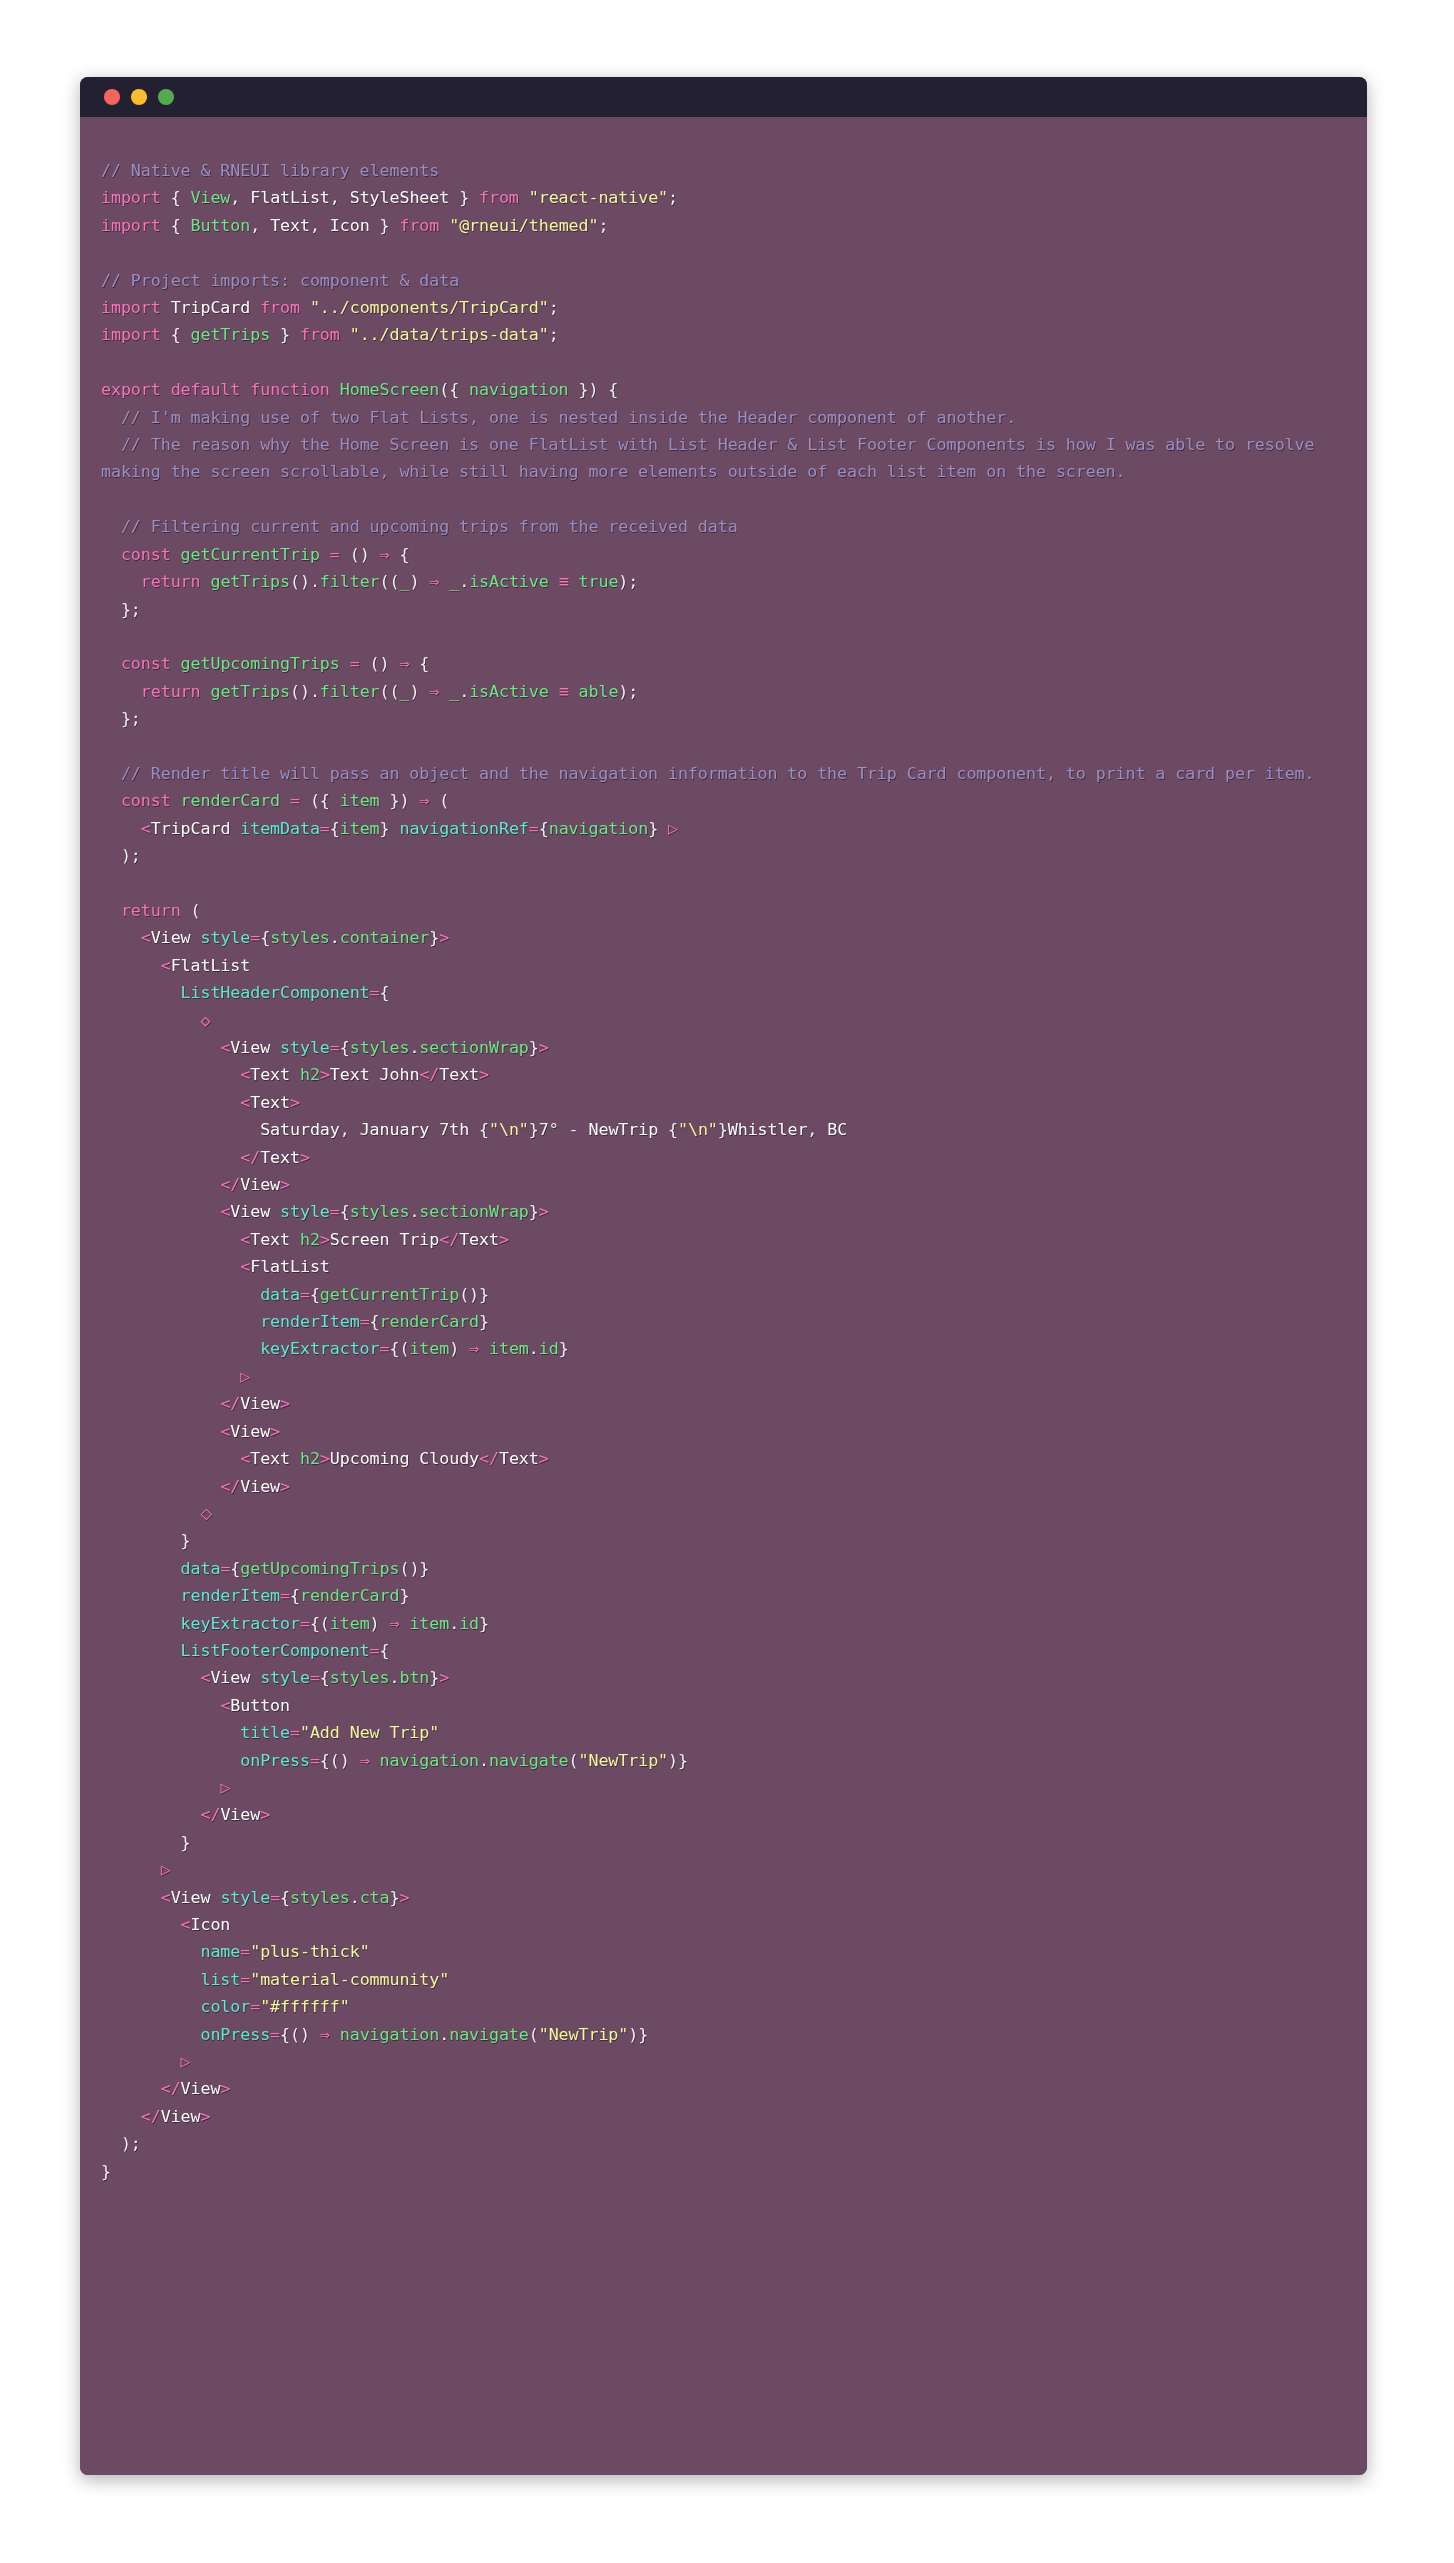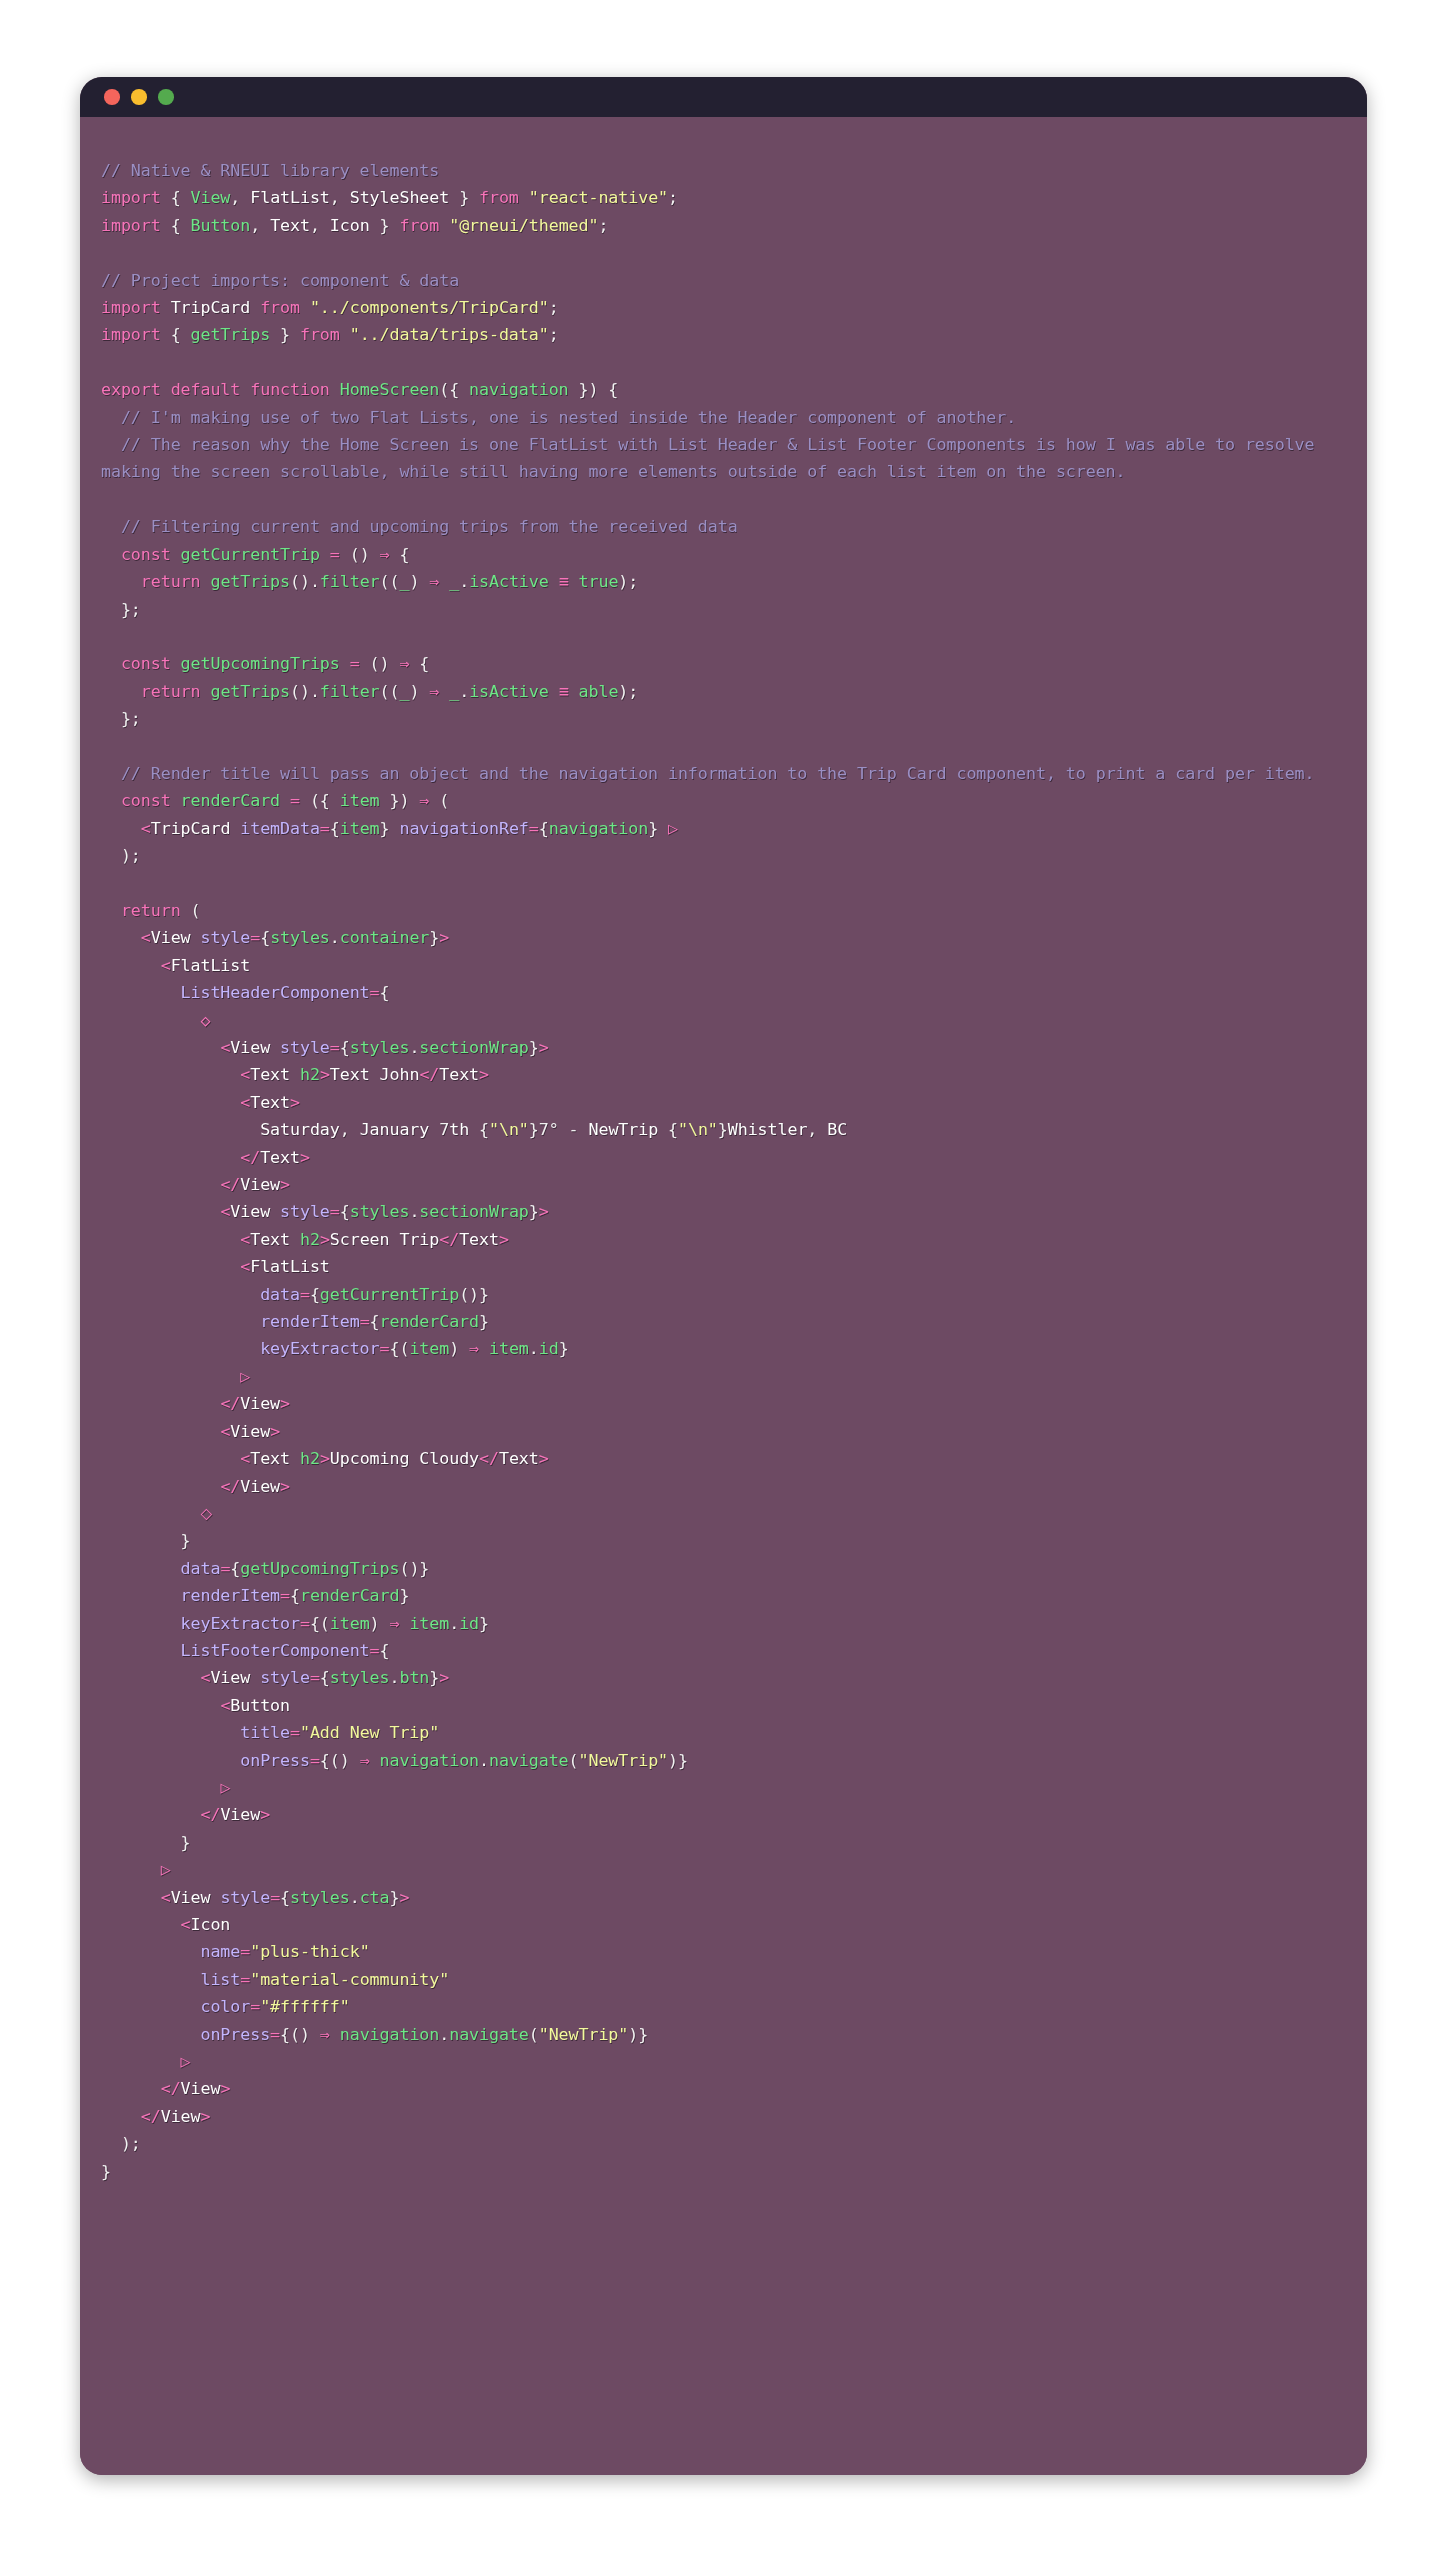--- a/index.html
+++ b/index.html
@@ -16,21 +16,21 @@
     min-height: 2563px;
     background: #ffffff;
     box-sizing: border-box;
     padding: 77px 88px 88px 80px;
     display: flex;
     justify-content: center;
   }
   .window {
     width: 1287px;
     background: #6d4a63;
-    border-radius: 22px;
+    border-radius: 8px;
     box-shadow: 0 4.3px 18.5px rgba(0,0,0,0.30);
     overflow: hidden;
     display: flex;
     flex-direction: column;
   }
   .titlebar {
     height: 40px;
     background: #232031;
     display: flex;
     align-items: center;
@@ -66,21 +66,21 @@
   }
   
   .c  { color: #9b8fc4; }           
   .kw { color: #f774ba; }           
   .fn { color: #6ee787; }           
   .str{ color: #f3f99d; }           
   .pl { color: #ffffff; }           
   .op { color: #f774ba; }           
   .tag{ color: #ffffff; }           
   .brk{ color: #f774ba; }           
-  .attr{ color: #c4b5fd; }
+  .attr{ color: #5eead4; }
 </style>
 </head>
 <body>
 
 <div class="page">
   <div class="window">
 
     <div class="titlebar">
       <span class="dot dot-red"></span>
       <span class="dot dot-yellow"></span>

